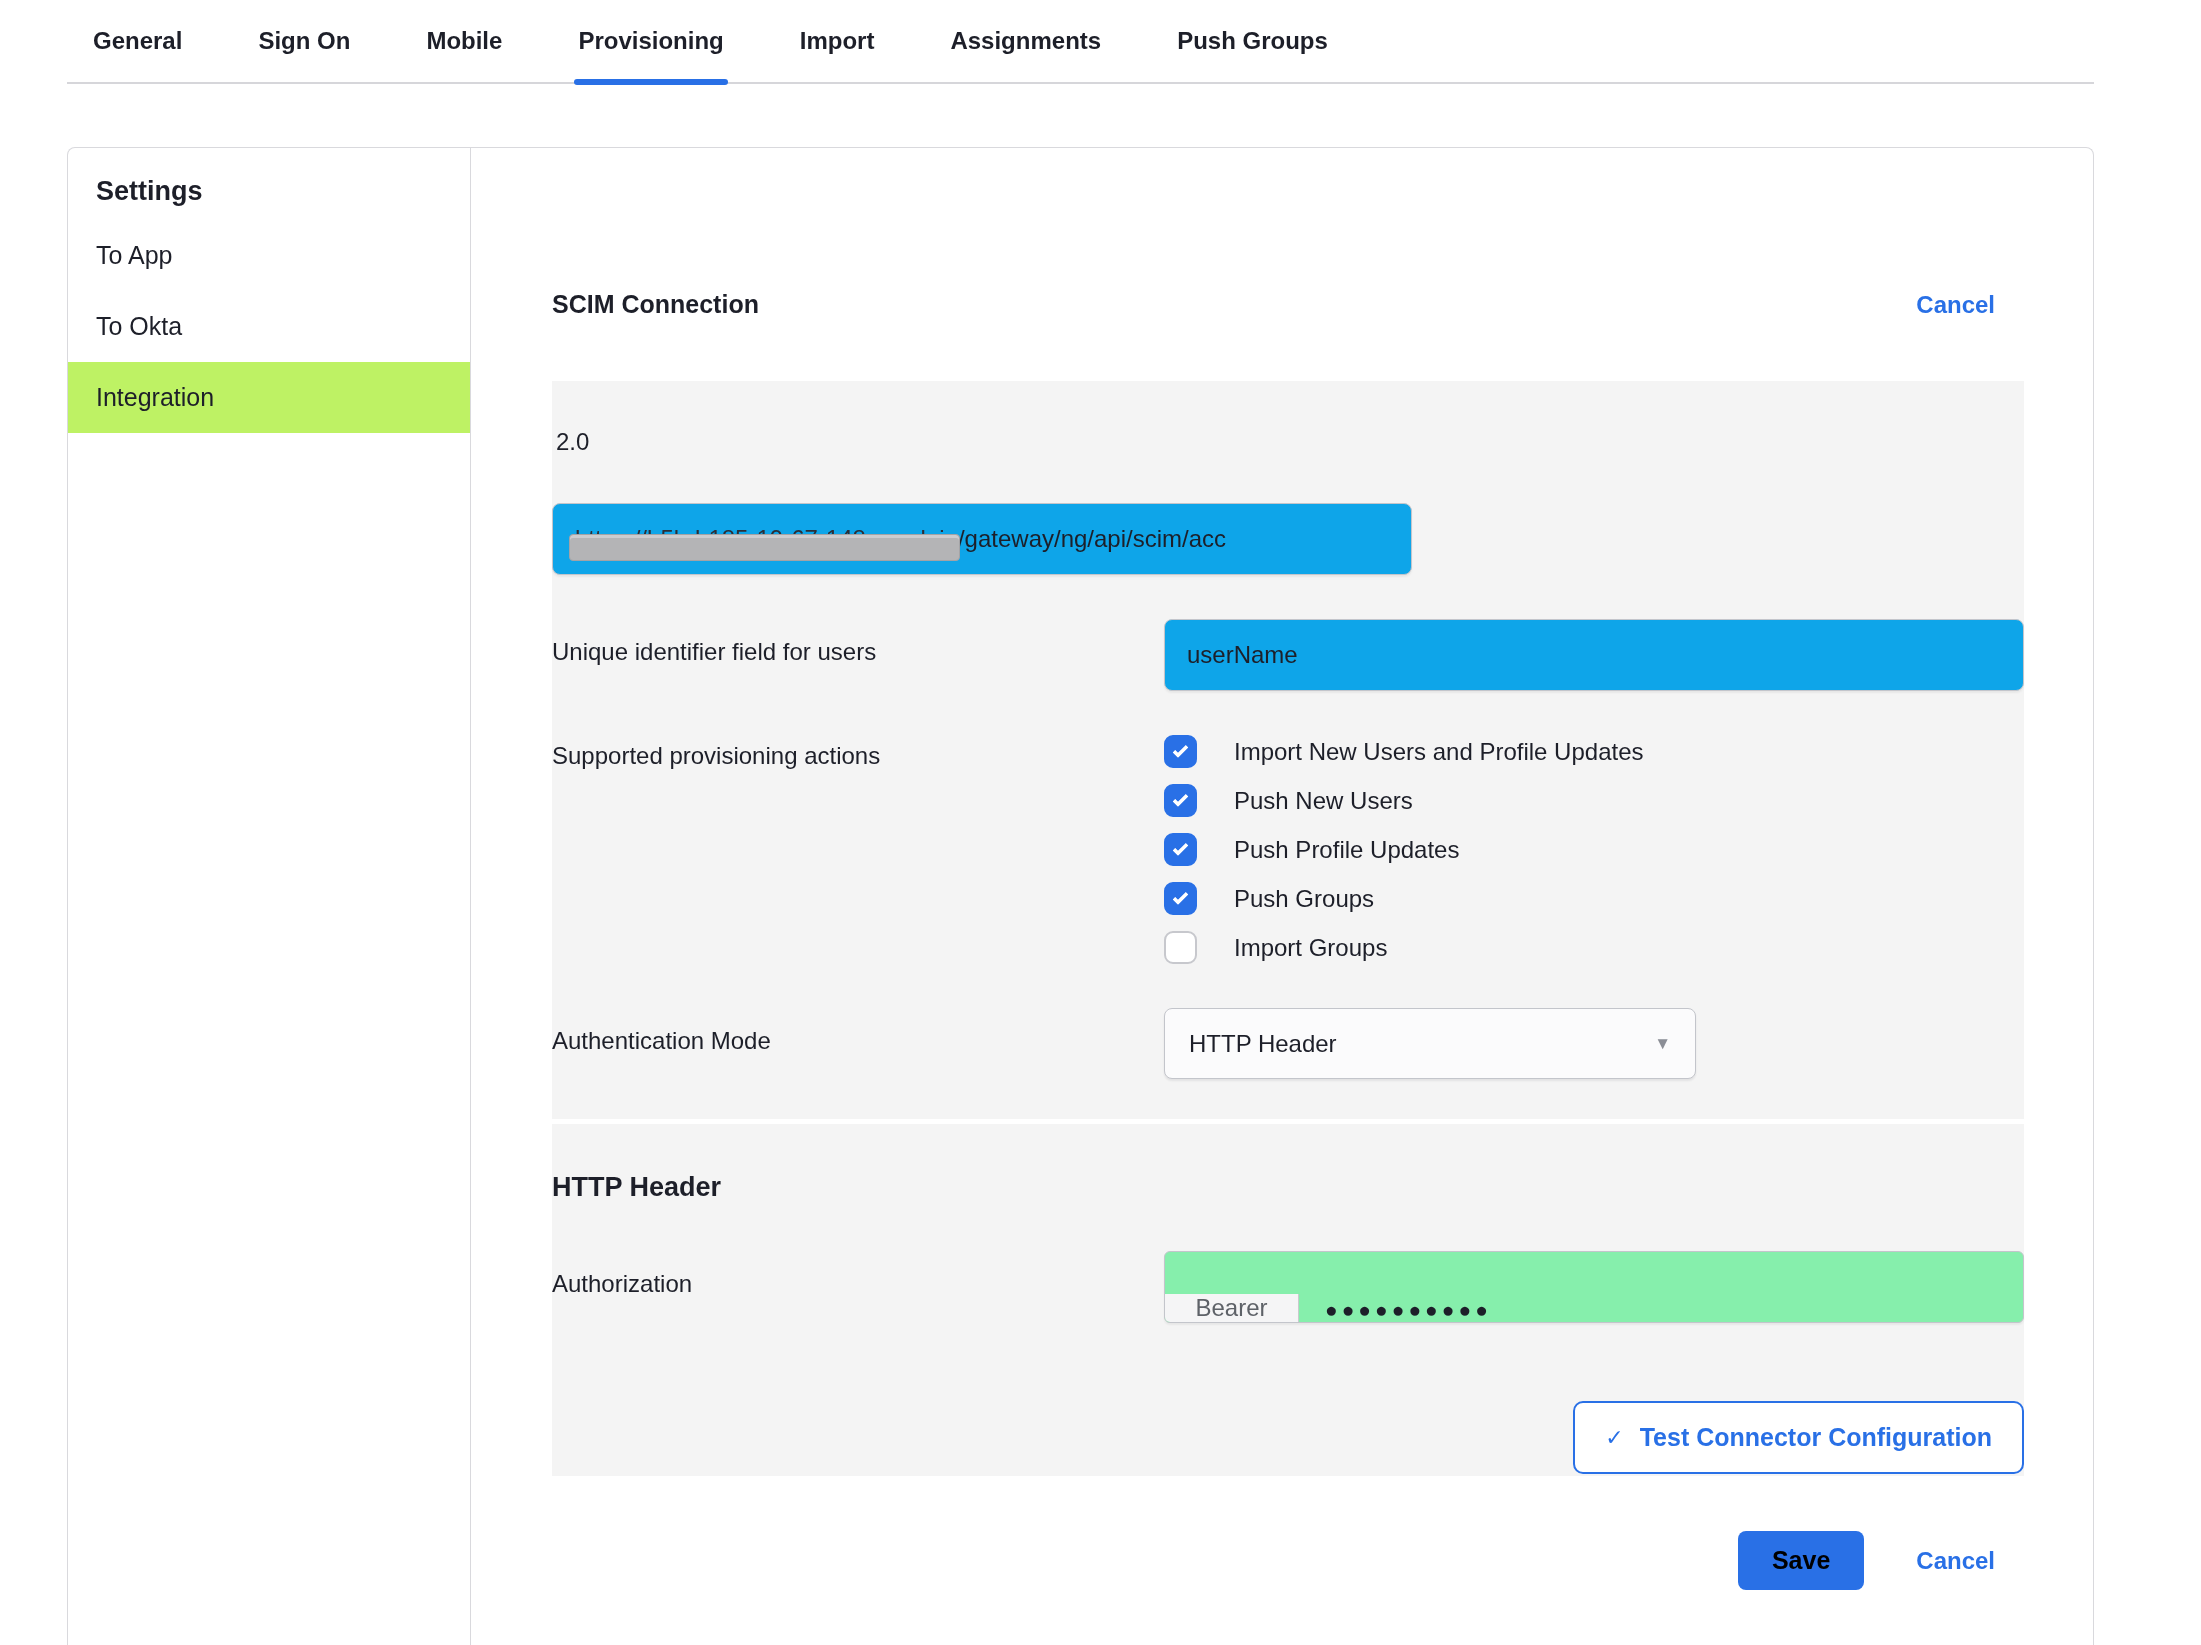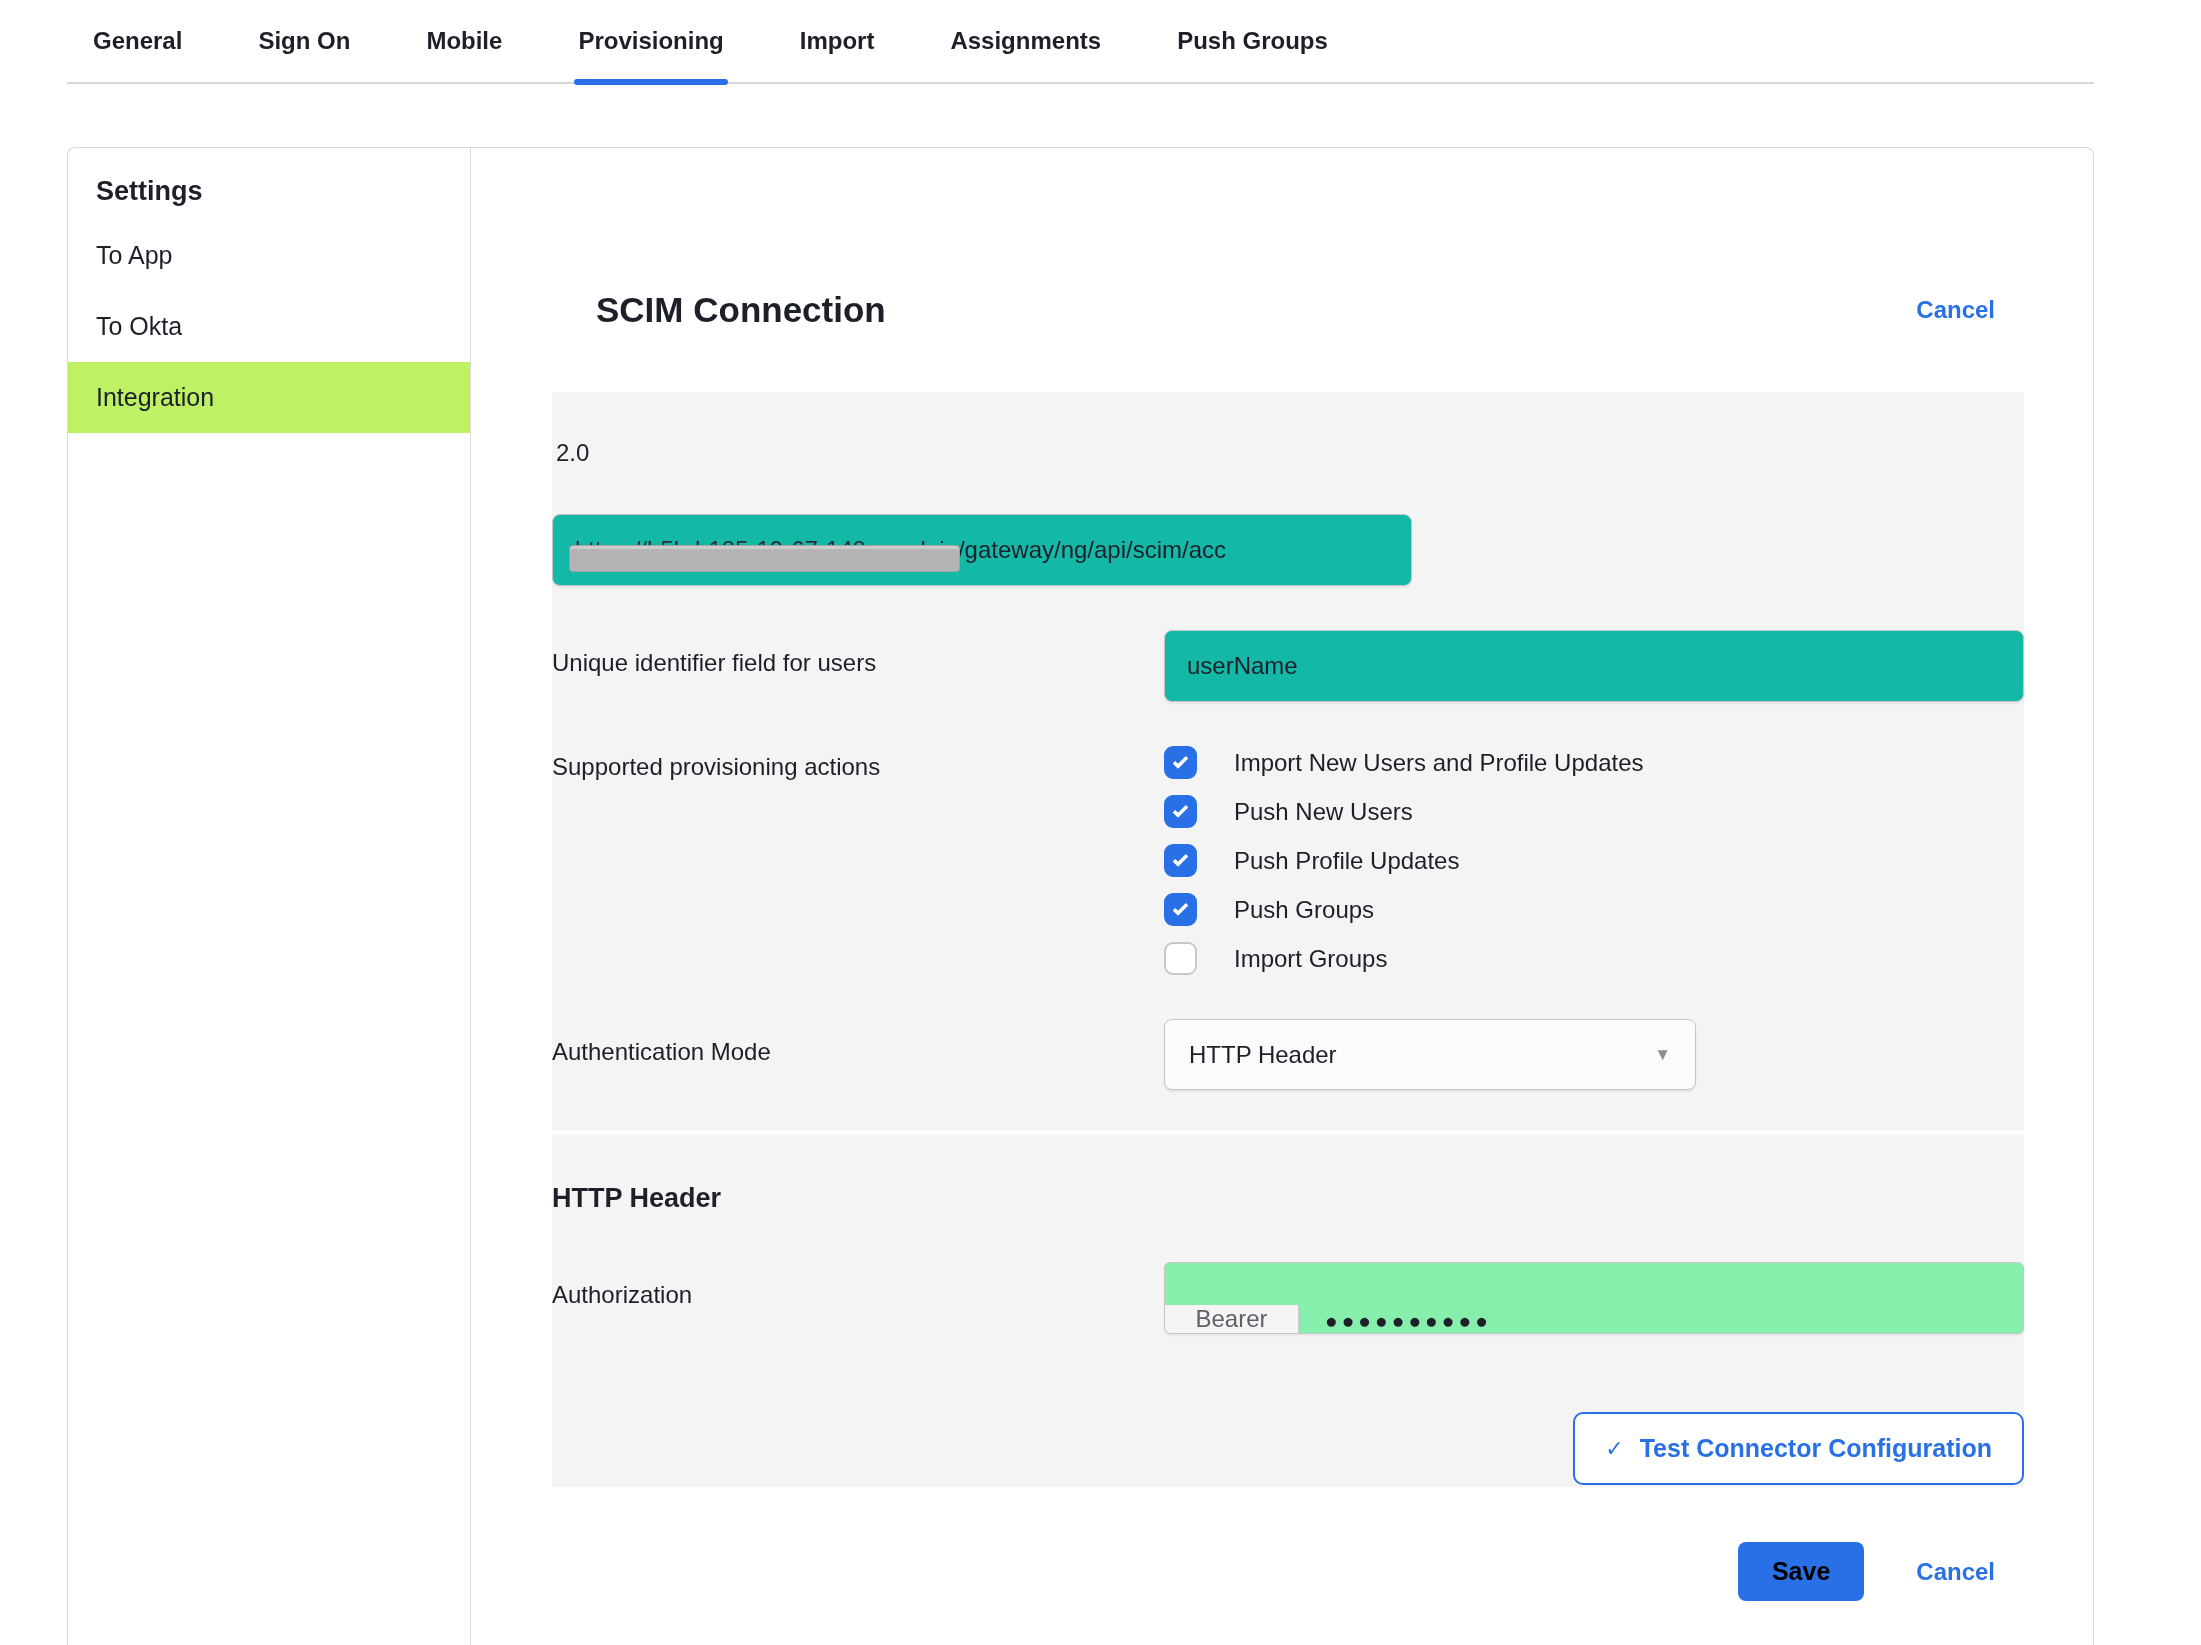--- a/index.html
+++ b/index.html
@@ -48,35 +48,35 @@
     padding-left: 28px; font-size: 25px; cursor: pointer;
   }
   .side-item.selected { background: #bef264; }
 
   
   .main { position: absolute; left: 404px; top: 0; right: 0; bottom: 0; }
   .main-header {
     margin: 142px 98px 0 80px;
     display: flex; justify-content: space-between; align-items: center;
   }
-  .page-title { font-size: 35px; font-weight: 700; margin-left: 44px; }
+  .page-title { font-size: 25px; font-weight: 700; }
   .link { color: #2970e6; font-size: 24px; font-weight: 700; cursor: pointer; text-decoration: none; }
 
   .form-area { margin: 62px 71px 0 80px; width: 1472px; }
   .section { background: #f4f4f4; }
   .section-1 { padding: 22px 0 40px; }
   .section-2 { margin-top: 5px; padding: 40px 0 2px; }
 
   .row { display: grid; grid-template-columns: 612px 1fr; padding: 22px 0; align-items: start; }
   .row-label { font-size: 24px; line-height: 34px; padding-top: 16px; }
   .row.plain .row-label { padding-top: 0; }
   .static-value { font-size: 24px; line-height: 34px; margin-left: 4px; }
 
   .text-input {
-    width: 860px; height: 72px; background: #14b8a6;
+    width: 860px; height: 72px; background: #0ea5e9;
     border: 1px solid #c3c5cb; border-radius: 8px;
     box-shadow: 0 2px 2px rgba(29,31,41,0.06);
     display: flex; align-items: center; padding: 0 22px;
     font-size: 24px; overflow: hidden; white-space: nowrap; position: relative;
   }
   .url-text { position: relative; display: inline-flex; white-space: nowrap; }
   .redacted { position: relative; color: #2c2e36; }
   .redacted::after {
     content: ""; position: absolute; left: -6px; right: -2px;
     top: 9px; bottom: -8px;

